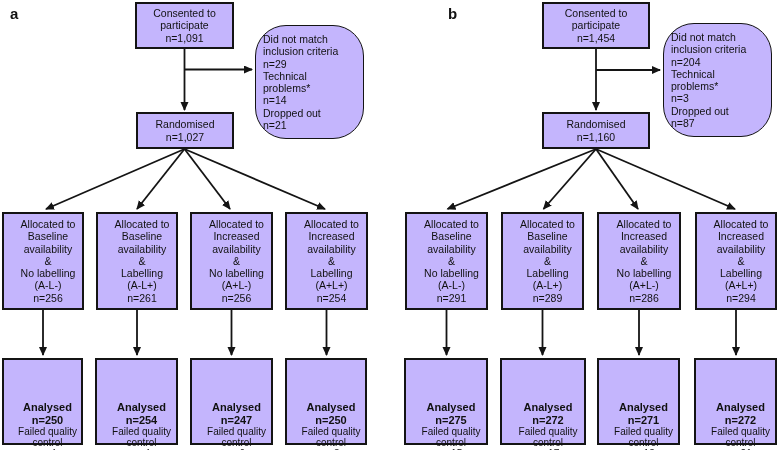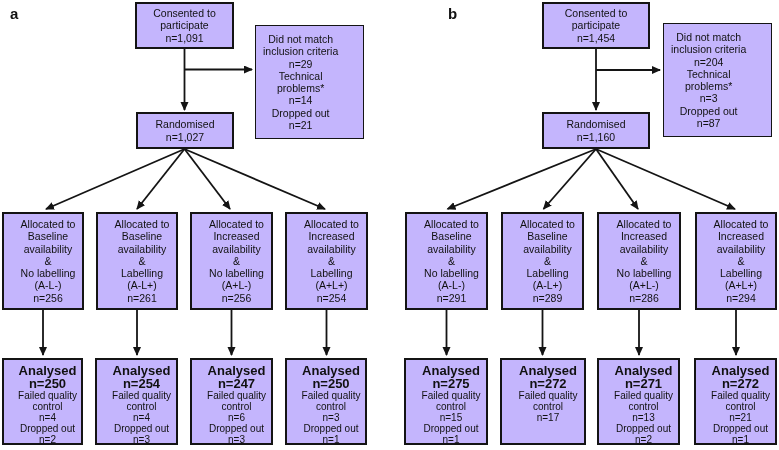--- a/index.html
+++ b/index.html
@@ -13,24 +13,24 @@
   }
   .box{
     position:absolute;box-sizing:border-box;border:2px solid #141414;background:#c4b5fd;
     display:flex;flex-direction:column;align-items:center;justify-content:center;
     text-align:center;font-size:10.5px;line-height:12.3px;color:#111;
     white-space:pre-line;padding:2px;
   }
   .box.thick{border-width:2.5px;padding-left:12px;}
   .box.top-align{justify-content:flex-start;padding-top:5px;}
   .box.left-align{
-    align-items:flex-start;text-align:center;justify-content:flex-start;
-    padding:7px 4px 4px 7px;border-width:1.5px;
-  }
-  .analysed-head{font-weight:bold;font-size:13px;line-height:12.5px;white-space:pre-line;}
+    align-items:flex-start;text-align:left;justify-content:flex-start;
+    padding:7px 4px 4px 7px;border-width:1.5px;border-radius:31px;
+  }
+  .analysed-head{font-weight:bold;font-size:11px;line-height:12.5px;white-space:pre-line;margin-top:36px;}
   .analysed-rest{font-weight:normal;font-size:10px;line-height:11px;white-space:pre-line;}
   #arrow-layer{position:absolute;left:0;top:0;width:779px;height:450px;pointer-events:none;}
   #arrow-layer line{stroke:#141414;stroke-width:1.8;}
 </style>
 </head>
 <body>
 
 <div id="figure">
 
   <svg id="arrow-layer" viewBox="0 0 779 450">

